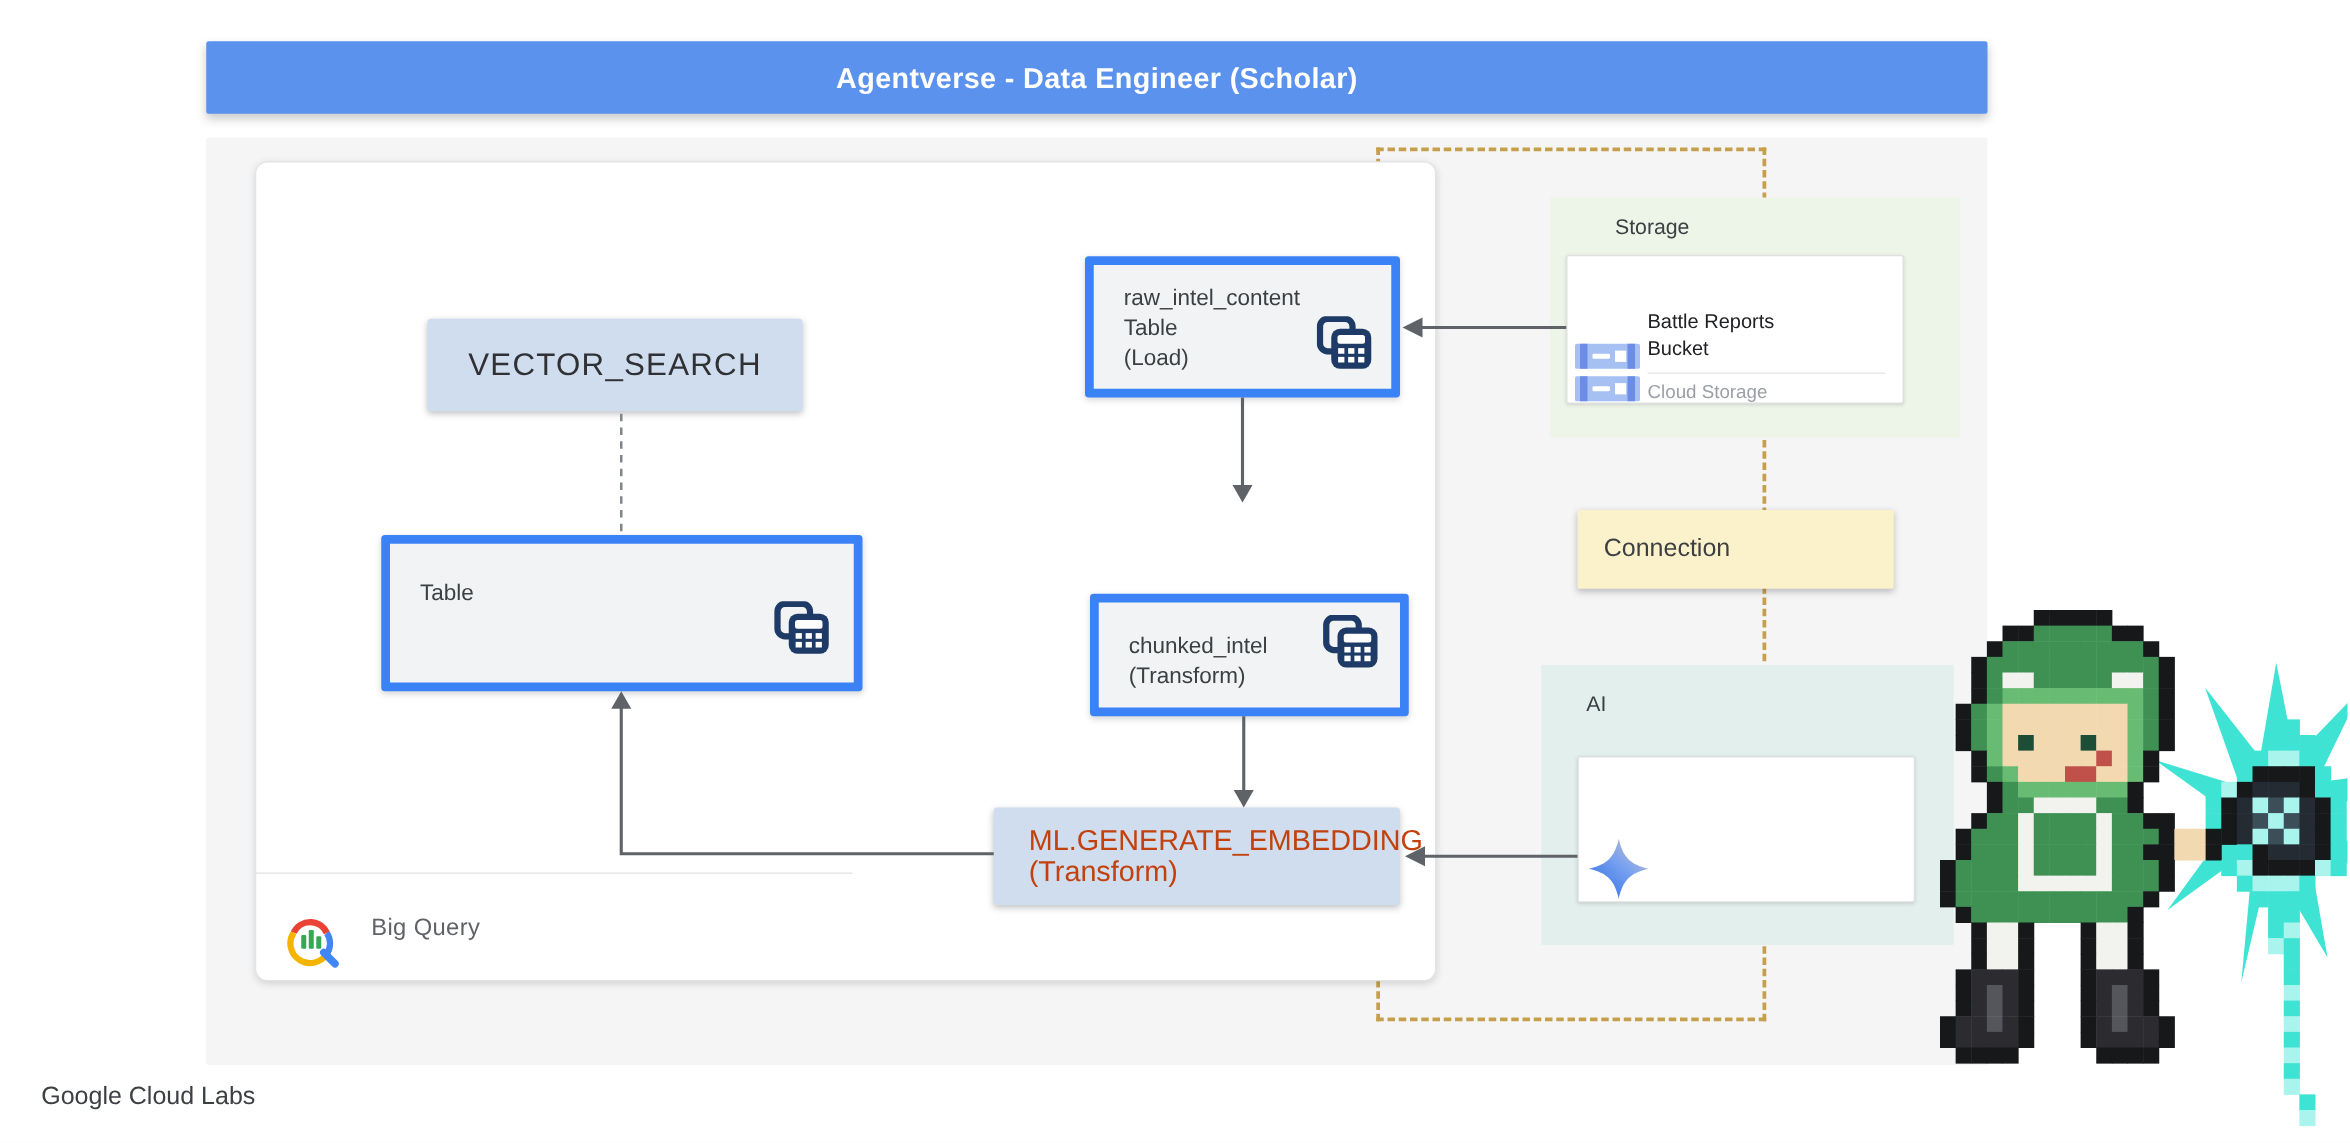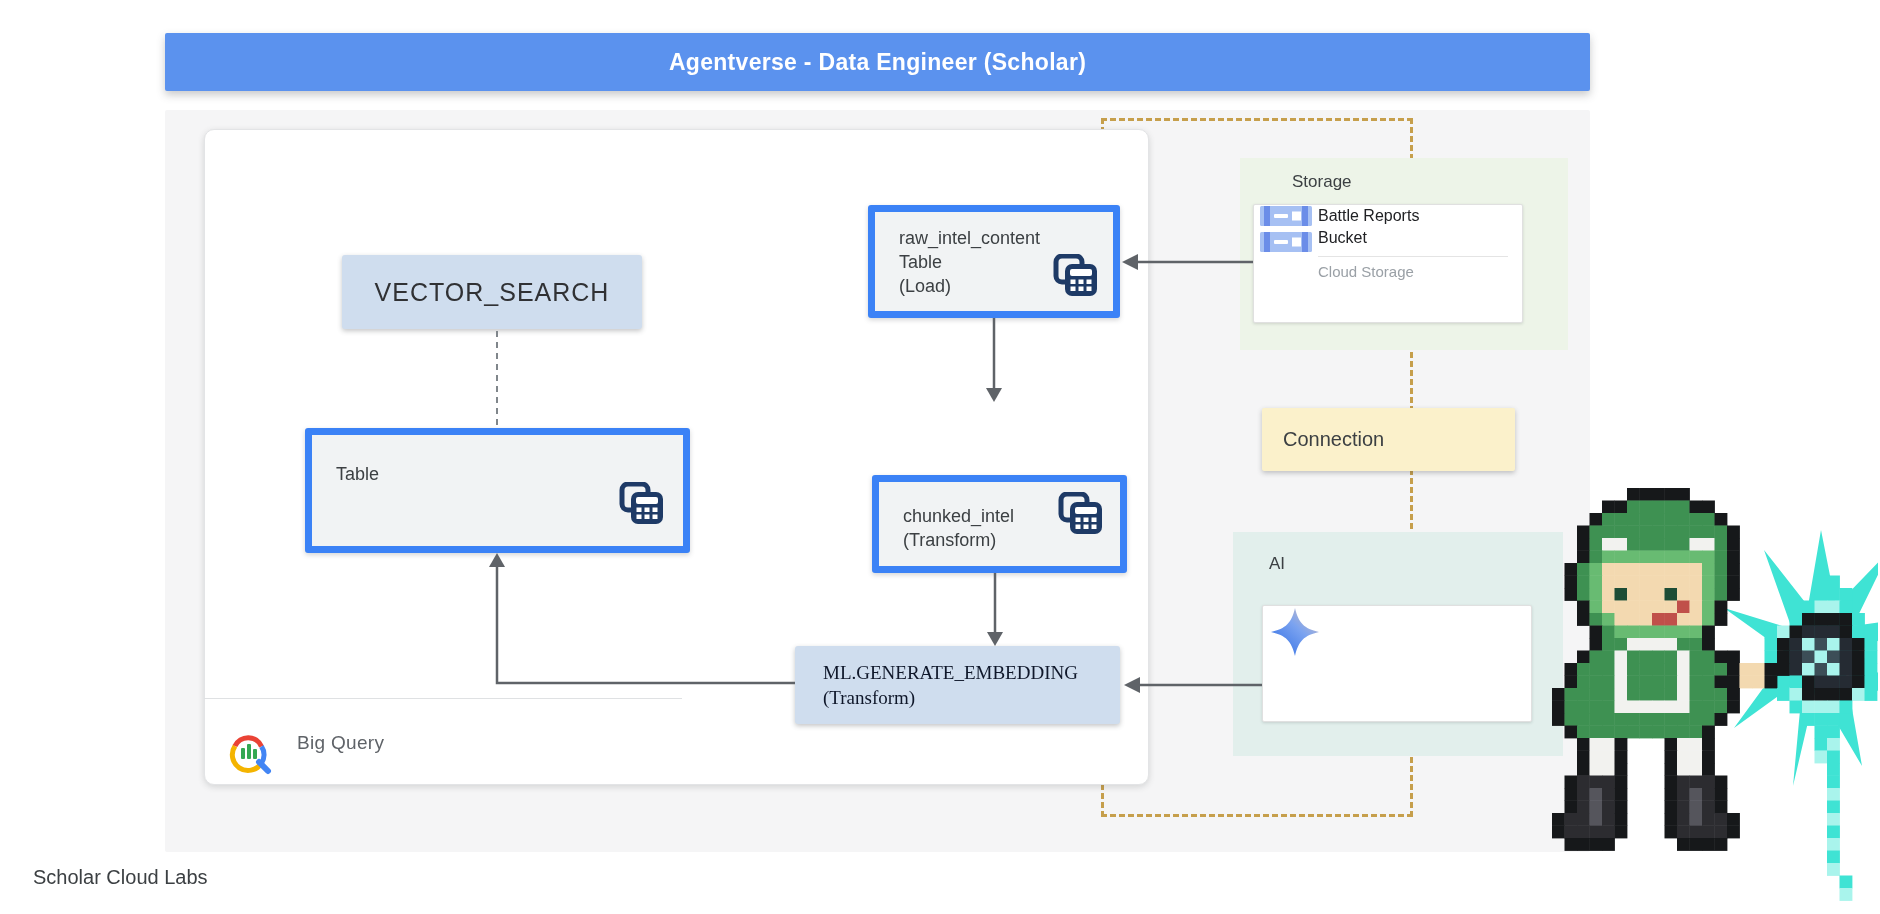--- a/index.html
+++ b/index.html
@@ -40,31 +40,31 @@
 
   #vector-search { left:342px; top:255px; width:300px; height:74px; }
   #ml-result   { left:305px; top:428px; width:385px; height:125px; padding:27px 0 0 24px; }
   #ml-result .node-icon { right:18px; bottom:16px; }
   #raw-intel   { left:868px; top:205px; width:252px; height:113px; padding:14px 0 0 24px; }
   #raw-intel .node-icon { right:14px; bottom:9px; }
   #spilt       { left:923px; top:403px; width:141px; height:71px; }
   #chunked     { left:872px; top:475px; width:255px; height:98px; padding:22px 0 0 24px; }
   #chunked .node-icon { right:16px; top:10px; }
   #ml-generate { left:795px; top:646px; width:325px; height:78px; justify-content:flex-start; padding-left:28px; }
-  #ml-generate .mid-label { font-size:19px; color:#0f172a; line-height:25px;font-family:Liberation Serif, serif; }
+  #ml-generate .mid-label { font-size:23px; color:#c2410c; line-height:25px; }
 
   
   .section-label { font-size:17px; color:#3c4043; }
   .storage-section { position:absolute; left:1240px; top:158px; width:328px; height:192px; background:#edf4e8; }
   .storage-section .section-label { position:absolute; left:16px; top:14px;margin-left:36px; }
   .ai-section { position:absolute; left:1233px; top:532px; width:330px; height:224px; background:#e2efec; }
   .ai-section .section-label { position:absolute; left:36px; top:22px; }
 
   .svc-card { position:absolute; background:#ffffff; border:1px solid #e0e0e0; border-radius:2px;
-    box-shadow:0 1px 3px rgba(60,64,67,.18); display:flex; align-items:flex-start; }
+    box-shadow:0 1px 3px rgba(60,64,67,.18); display:flex; align-items:flex-end; }
   #storage-card { left:1253px; top:204px; width:270px; height:119px; }
   #ai-card      { left:1262px; top:605px; width:270px; height:117px; }
   .svc-icon { width:64px; flex:0 0 64px; display:flex; align-items:center; justify-content:center; }
   .svc-body { flex:1; padding-right:14px; }
   .svc-title { font-size:16px; color:#202124; line-height:22px; }
   .svc-rule { height:1px; background:#e4e4e4; margin:7px 0 6px 0; }
   .svc-sub { font-size:15px; color:#9aa0a6; }
 
   .connection-box { position:absolute; left:1262px; top:408px; width:253px; height:63px;
     background:#fbf1cb; border-radius:2px; box-shadow:0 2px 5px rgba(60,64,67,.30);
@@ -670,15 +670,15 @@
         <rect x="150" y="350" width="12.9" height="12.9" fill="#16181a"></rect>
         <rect x="162.5" y="350" width="12.9" height="12.9" fill="#16181a"></rect>
         <rect x="275" y="350" width="12.9" height="12.9" fill="#a9f4ec"></rect>
         <rect x="275" y="362.5" width="12.9" height="12.9" fill="#3fe3d4"></rect>
         <rect x="275" y="375" width="12.9" height="12.9" fill="#a9f4ec"></rect>
         <rect x="287.5" y="387.5" width="12.9" height="12.9" fill="#3fe3d4"></rect>
         <rect x="287.5" y="400" width="12.9" height="12.9" fill="#a9f4ec"></rect>
       </g>
   </svg>
 
-  <div class="brand">Scholar Cloud Labs</div>
+  <div class="brand">Google Cloud Labs</div>
 
 </div>
 
 </body></html>

